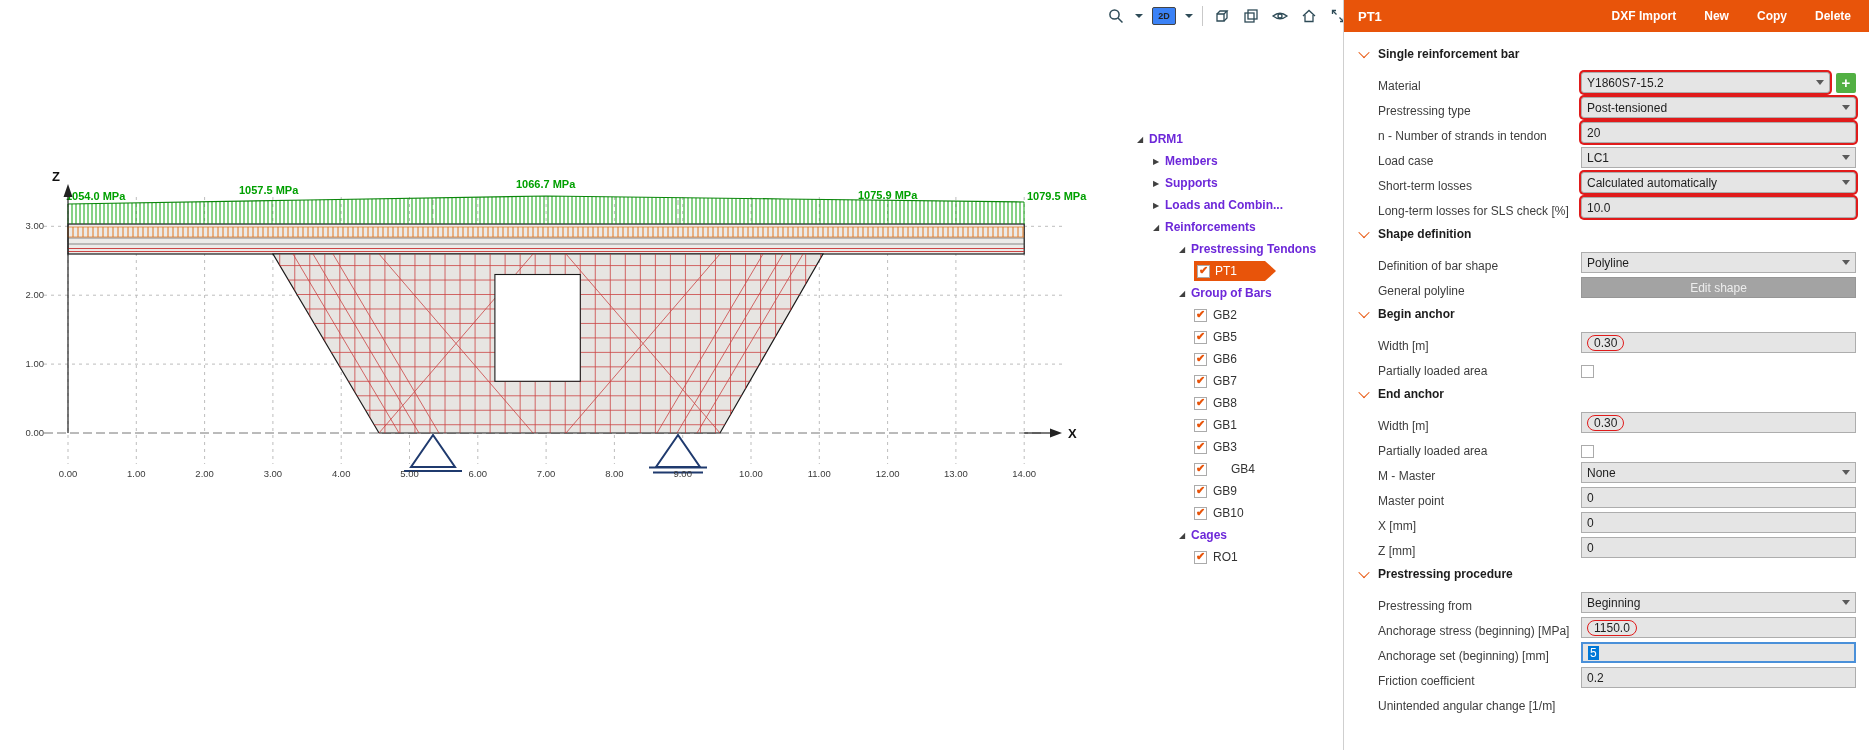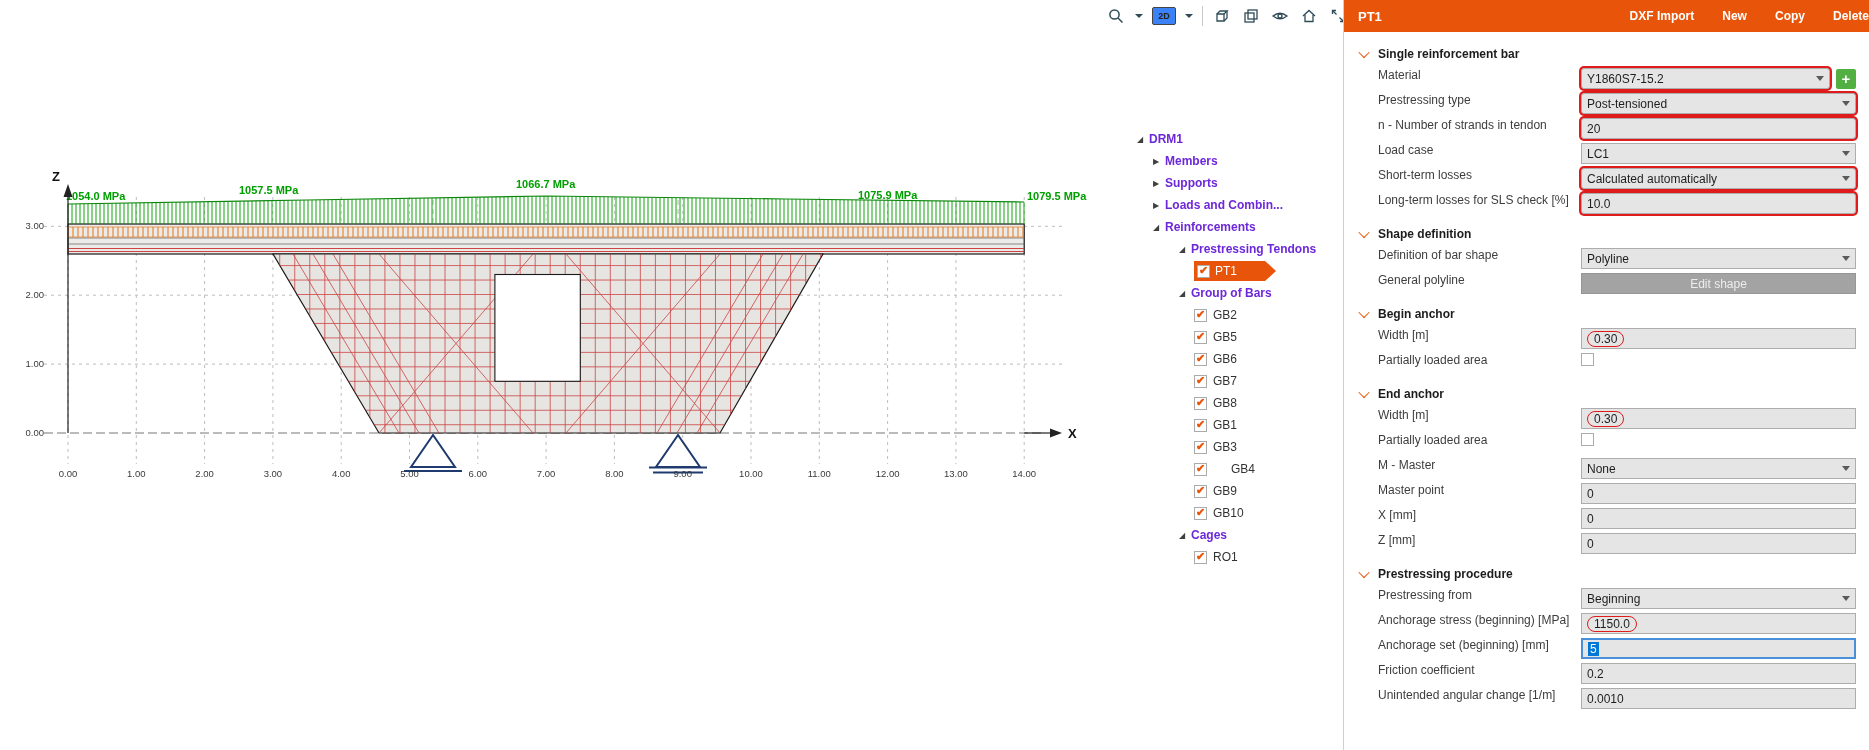--- a/index.html
+++ b/index.html
@@ -30,28 +30,28 @@
   .cb .mark{color:#e8540a;font-size:11px;line-height:1;font-weight:bold;margin-top:-1px;}
   .sel-band{display:flex;align-items:center;background:#e8540a;height:20px;padding:0 28px 0 3px;position:relative;}
   .sel-band .tw-label{color:#fff;}
   .sel-band::after{content:"";position:absolute;left:100%;top:0;width:0;height:0;
       border-left:11px solid #e8540a;border-top:10px solid transparent;border-bottom:10px solid transparent;}
   
   #properties{position:absolute;left:1343px;top:0;width:526px;height:750px;background:#fff;
       border-left:1px solid #cfcfcf;box-sizing:border-box;}
   #panel-header{height:32px;background:#e8540a;display:flex;align-items:center;color:#fff;}
   .hdr-title{font-size:13px;font-weight:bold;margin-left:14px;flex:1;}
-  .hdr-btns{display:flex;gap:28px;}
+  .hdr-btns{display:flex;gap:28px;margin-right:18px;}
   .hdr-btn{font-size:12px;font-weight:bold;cursor:default;}
   #prop-body{padding-top:6px;}
   .sec-header{display:flex;align-items:center;height:28px;margin-top:2px;}
   .sec-chevron{margin-left:16px;width:7px;height:7px;border-right:1.8px solid #e8540a;border-bottom:1.8px solid #e8540a;
       transform:rotate(45deg) translate(-1px,-1px);flex:none;}
   .sec-title{margin-left:10px;font-weight:bold;font-size:12px;color:#1c1c1c;}
-  .prop-row{height:25px;display:flex;align-items:flex-start;}
+  .prop-row{height:25px;display:flex;align-items:flex-end;}
   .prop-label{margin-left:34px;flex:1;font-size:12px;color:#3d3d3d;white-space:nowrap;}
   .prop-ctl-wrap{width:275px;margin-right:13px;display:flex;align-items:center;flex:none;}
   .ctl{height:21px;box-sizing:border-box;background:#e5e5e5;border:1px solid #adadad;display:flex;align-items:center;
       font-size:12px;color:#1e1e1e;flex:1;padding:0 5px;position:relative;min-width:0;}
   .ctl .val{white-space:nowrap;}
   .select .dd-arrow{position:absolute;right:5px;width:0;height:0;
       border-left:4px solid transparent;border-right:4px solid transparent;border-top:5px solid #5a5a5a;}
   .btn{background:#a3a3a3;border:1px solid #969696;color:#ededed;justify-content:center;}
   .redbox{box-shadow:0 0 0 2px #e01b1b;border-radius:3px;}
   .circled{border:1.8px solid #e01b1b;border-radius:9px;padding:0 6px;line-height:14px;}
@@ -991,20 +991,15 @@
       <div class="prop-row">
         <span class="prop-label">Friction coefficient</span>
         <div class="prop-ctl-wrap">
           <div class="ctl input">
             <span class="val">0.2</span>
           </div>
         </div>
       </div>
       <div class="prop-row">
         <span class="prop-label">Unintended angular change [1/m]</span>
-        <div class="prop-ctl-wrap">
-          <div class="ctl input">
-            <span class="val">0.0010</span>
-          </div>
-        </div>
       </div>
     </div>
 </div>
 
 </body></html>

